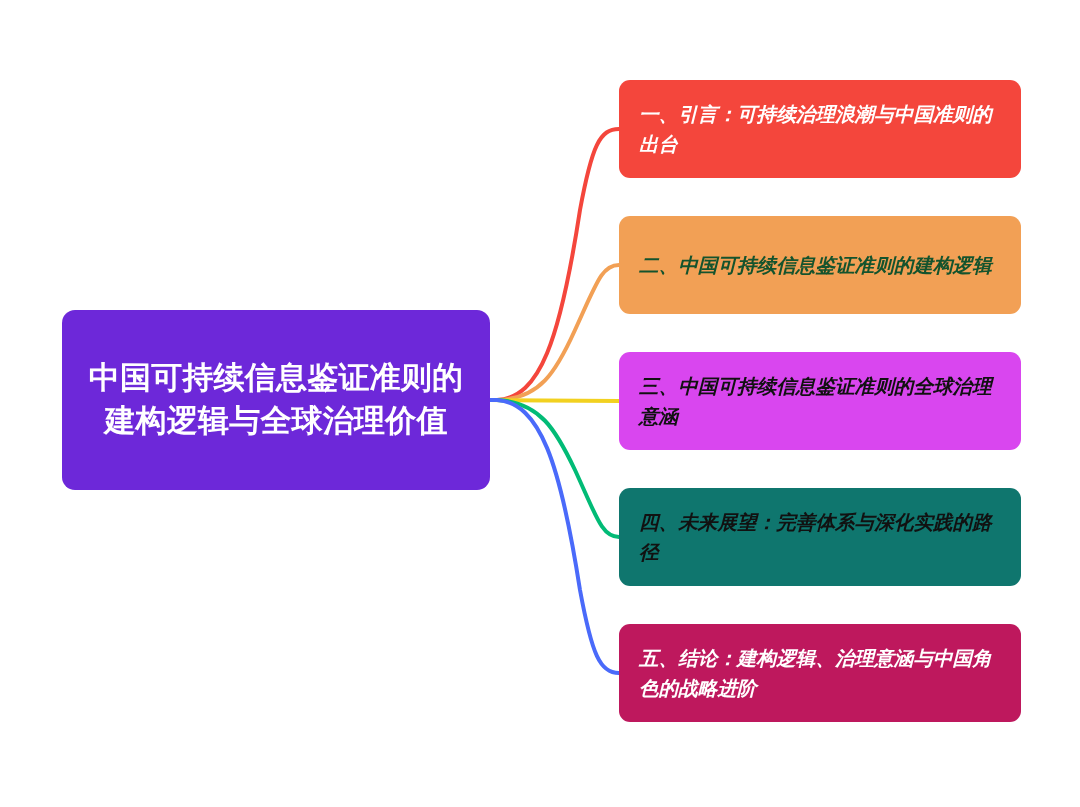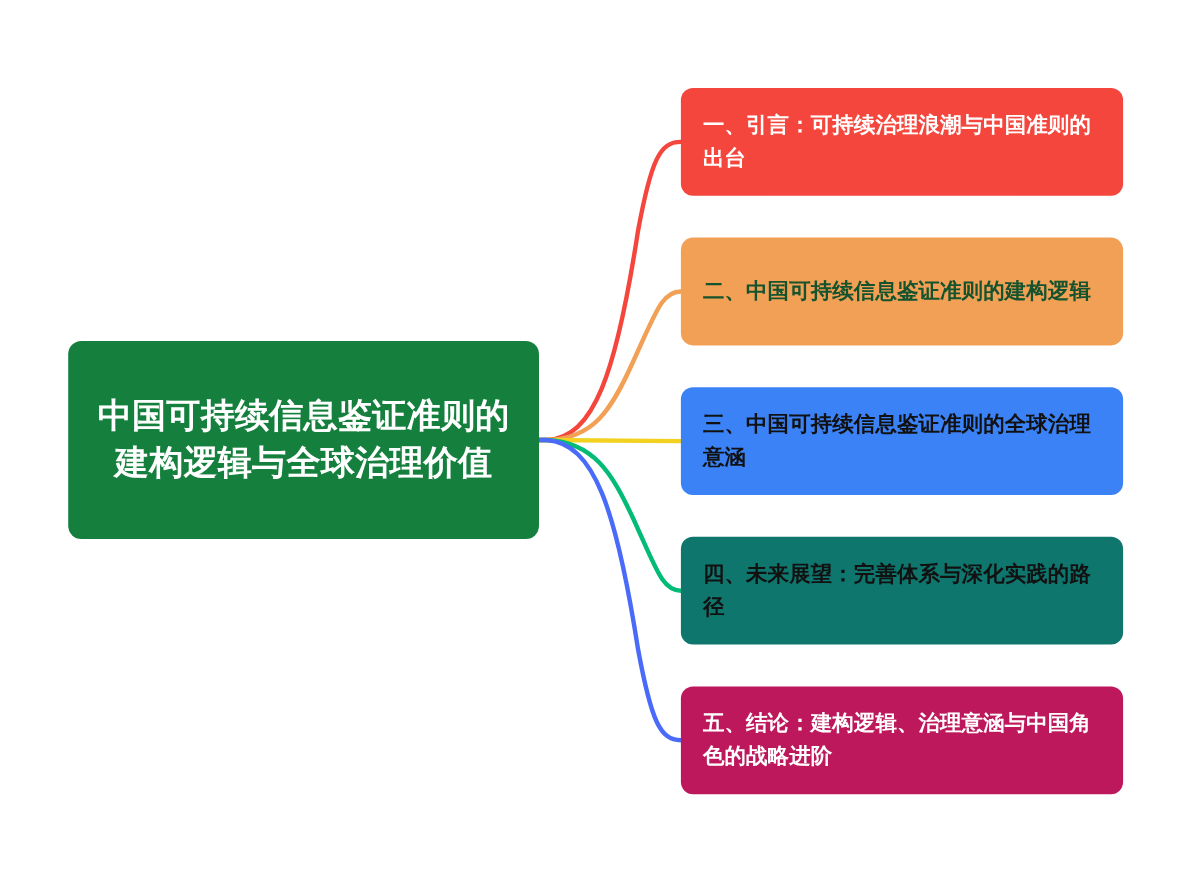--- a/index.html
+++ b/index.html
@@ -50,20 +50,21 @@
     font-weight: bold;
     line-height: 1.38;
     text-align: center;
     letter-spacing: 0.2px;
   }
   .branch-node {
     left: 619px;
     width: 402px;
     height: 98px;
     padding: 16px 20px;
+    font-style: italic;
   }
   .branch-node .node-text {
     font-size: 19.5px;
     font-weight: bold;
     line-height: 1.55;
     text-align: left;
     letter-spacing: 0.1px;
   }
   #branch-node-1 { top: 80px;  background: #F4463C; }
   #branch-node-2 { top: 216px; background: #F2A055; }
@@ -80,33 +81,33 @@
 <div id="mindmap-canvas">
 
   <svg id="connector-layer" viewBox="0 0 1080 807">
     <path class="connector" fill="none" stroke-linecap="round" d="M 490 400 L 497 400 C 540 398 560 340 580 210 C 592 145 600 129 619 129" stroke="#F4463C" stroke-width="4"></path>
     <path class="connector" fill="none" stroke-linecap="round" d="M 490 400 L 497 400 C 540 399 556 372 575 330 C 597 282 602 265 619 265" stroke="#F2A055" stroke-width="4"></path>
     <path class="connector" fill="none" stroke-linecap="round" d="M 490 400 L 619 401" stroke="#F2D120" stroke-width="4"></path>
     <path class="connector" fill="none" stroke-linecap="round" d="M 490 400 L 497 400 C 540 402 556 430 575 470 C 597 518 602 537 619 537" stroke="#02BB76" stroke-width="4"></path>
     <path class="connector" fill="none" stroke-linecap="round" d="M 490 400 L 497 400 C 540 403 560 462 580 590 C 592 655 600 673 619 673" stroke="#4A6AFA" stroke-width="4"></path>
   </svg>
 
-  <div class="node" id="root-node" style="background: #15803d; border-radius: 12px;">
+  <div class="node" id="root-node" style="background: #6d28d9;">
     <span class="node-text" style="color: rgb(255, 255, 255);">中国可持续信息鉴证准则的建构逻辑与全球治理价值</span>
   </div>
 
   <div class="node branch-node" id="branch-node-1" style="background: rgb(244, 70, 60);">
     <span class="node-text text-light" style="color: rgb(255, 255, 255);">一、引言：可持续治理浪潮与中国准则的出台</span>
   </div>
 
   <div class="node branch-node" id="branch-node-2" style="background: rgb(242, 160, 85);">
     <span class="node-text text-dark" style="color: #14532d;">二、中国可持续信息鉴证准则的建构逻辑</span>
   </div>
 
-  <div class="node branch-node" id="branch-node-3" style="background: #3b82f6;">
+  <div class="node branch-node" id="branch-node-3" style="background: #d946ef;">
     <span class="node-text text-dark" style="color: rgb(17, 17, 17);">三、中国可持续信息鉴证准则的全球治理意涵</span>
   </div>
 
   <div class="node branch-node" id="branch-node-4" style="background: #0f766e;">
     <span class="node-text text-dark" style="color: rgb(17, 17, 17);">四、未来展望：完善体系与深化实践的路径</span>
   </div>
 
   <div class="node branch-node" id="branch-node-5" style="background: #be185d;">
     <span class="node-text text-light" style="color: rgb(255, 255, 255);">五、结论：建构逻辑、治理意涵与中国角色的战略进阶</span>
   </div>

